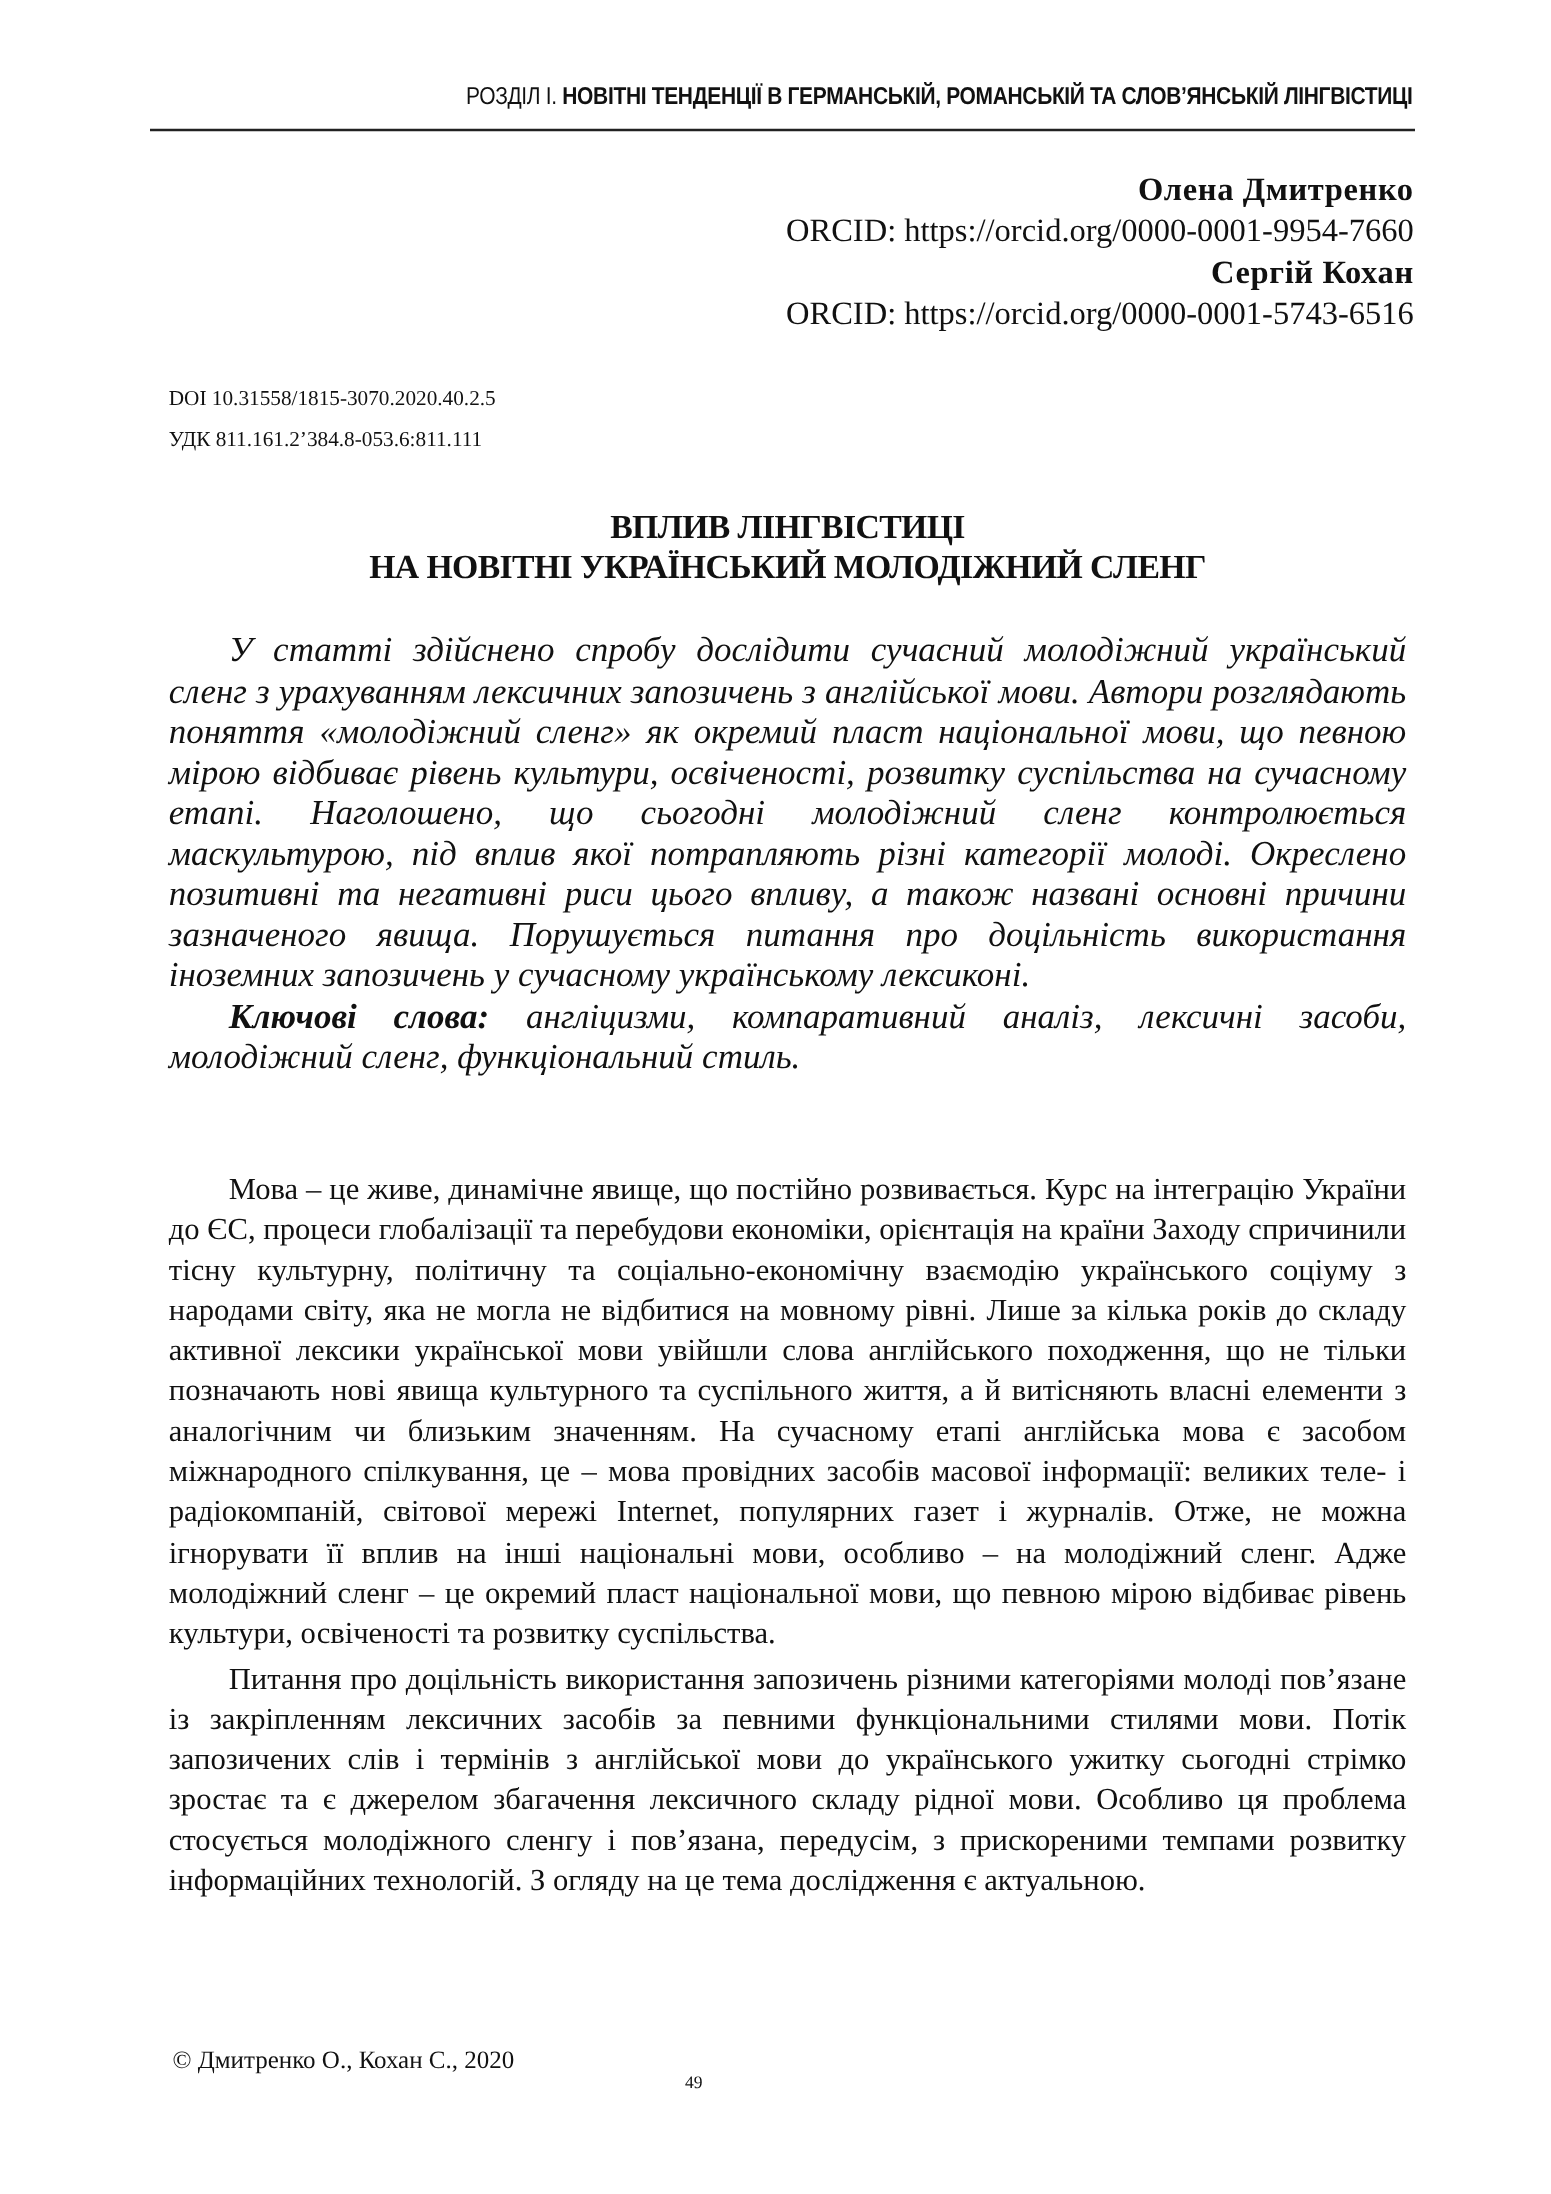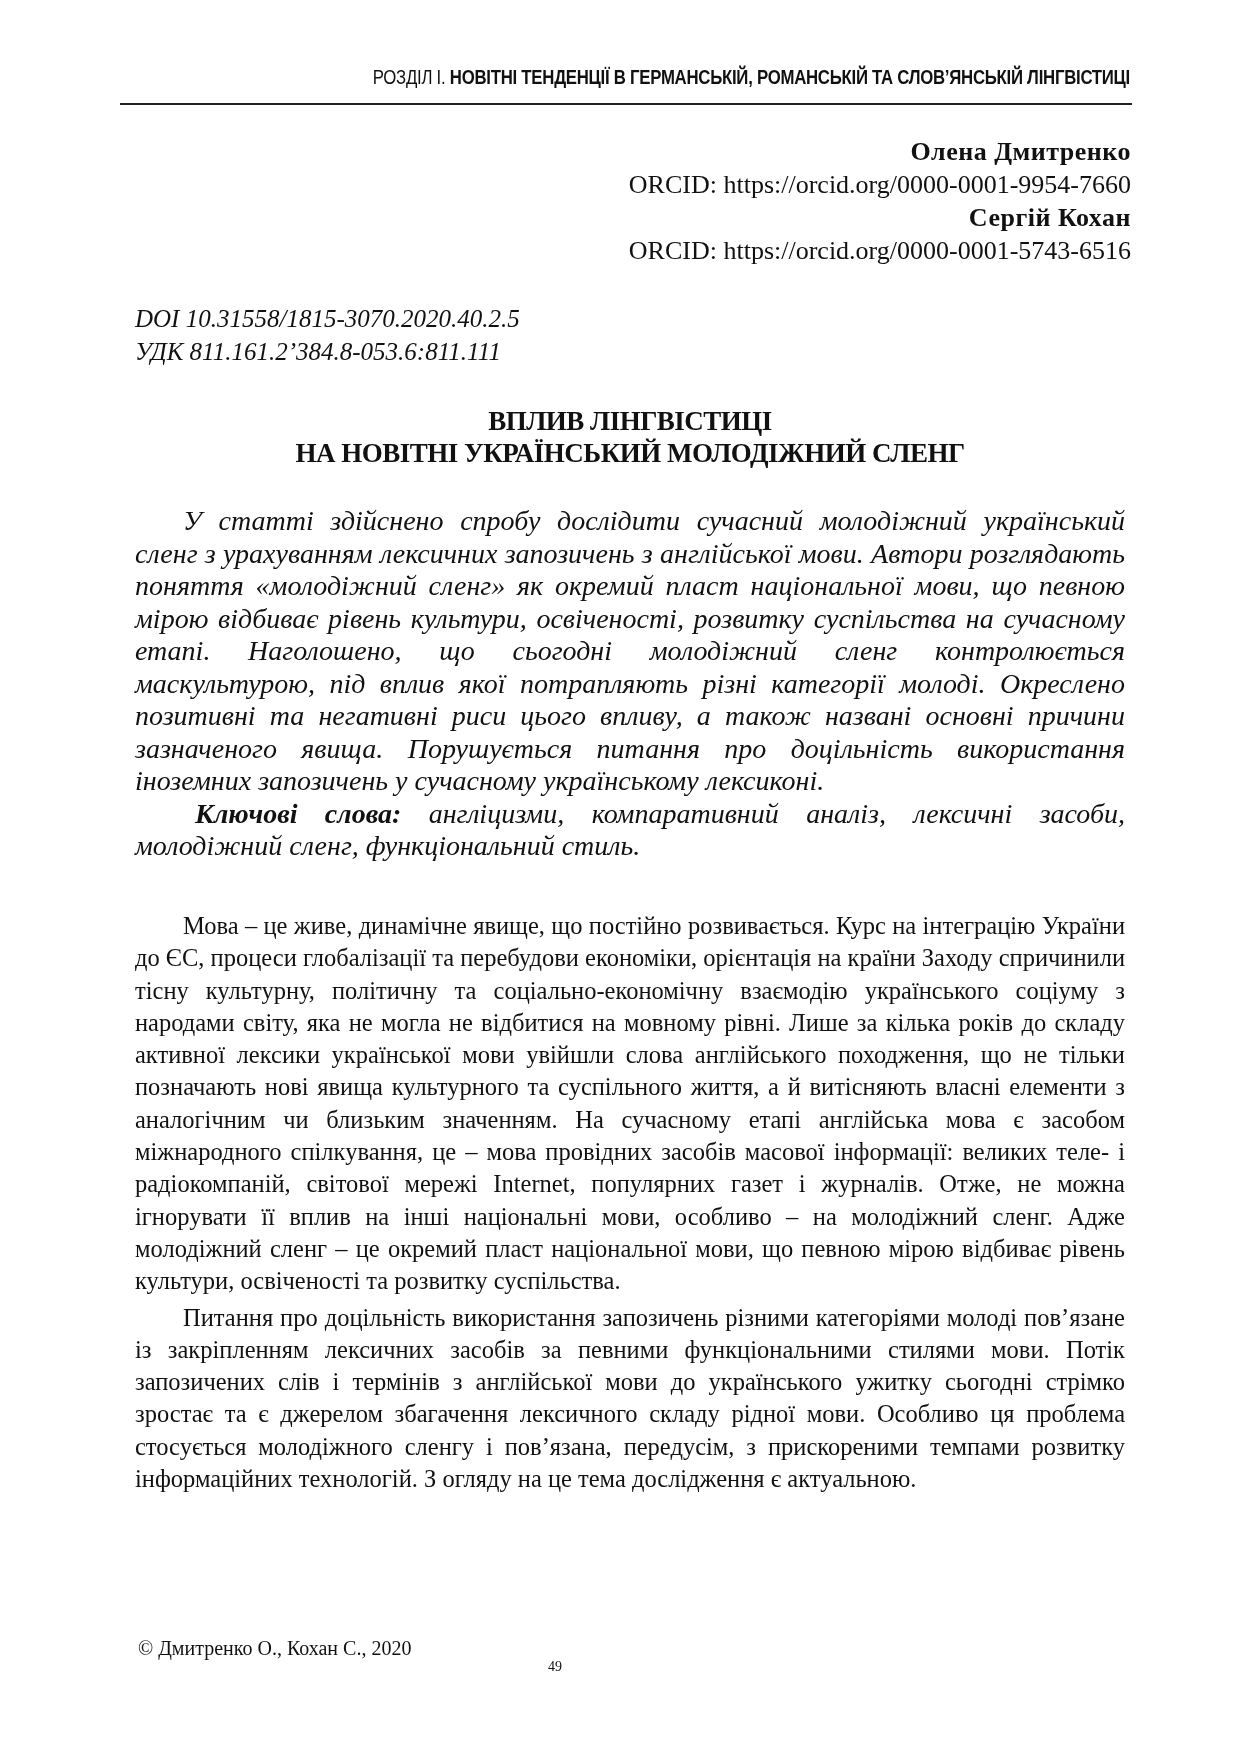--- a/index.html
+++ b/index.html
@@ -20,36 +20,36 @@
       position: absolute; left: 120px; top: 103px; width: 1012px;
       border-top: 2px solid #222; height: 0;
     }
     .authors {
       position: absolute; right: 110px; top: 135px;
       text-align: right; font-size: 26px; line-height: 33px;
     }
     .authors .name { font-weight: bold; letter-spacing: 0.5px; font-family: Liberation Serif, serif; }
     .ids {
       position: absolute; left: 135px; top: 302px;
-      font-size: 25px; line-height: 33px; font-style: italic;
+      font-size: 17px; line-height: 33px;
     }
     .title {
       position: absolute; left: 130px; width: 1000px; top: 405px;
       text-align: center; font-weight: bold; font-size: 27px; line-height: 32px;
       letter-spacing: -0.5px;
     }
     .abstract {
       position: absolute; left: 135px; width: 990px; top: 505px;
       font-style: italic; font-size: 28px; line-height: 32.5px;
       text-align: justify;
     }
     .abstract p { margin: 0; text-indent: 48px; }
-    .abstract .kw-label { font-weight: bold; margin-left: 12px; }
+    .abstract .kw-label { font-weight: bold; }
     .body {
-      position: absolute; left: 135px; width: 990px; top: 910px;
+      position: absolute; left: 135px; width: 990px; top: 936px;
       font-size: 24.5px; line-height: 32.3px; text-align: justify;
     }
     .body p { margin: 0 0 4px 0; text-indent: 48px; }
     .copyright {
       position: absolute; left: 138px; top: 1637px;
       font-size: 20px;
     }
     .page-number {
       position: absolute; left: 548px; top: 1659px;
       font-size: 14px;

